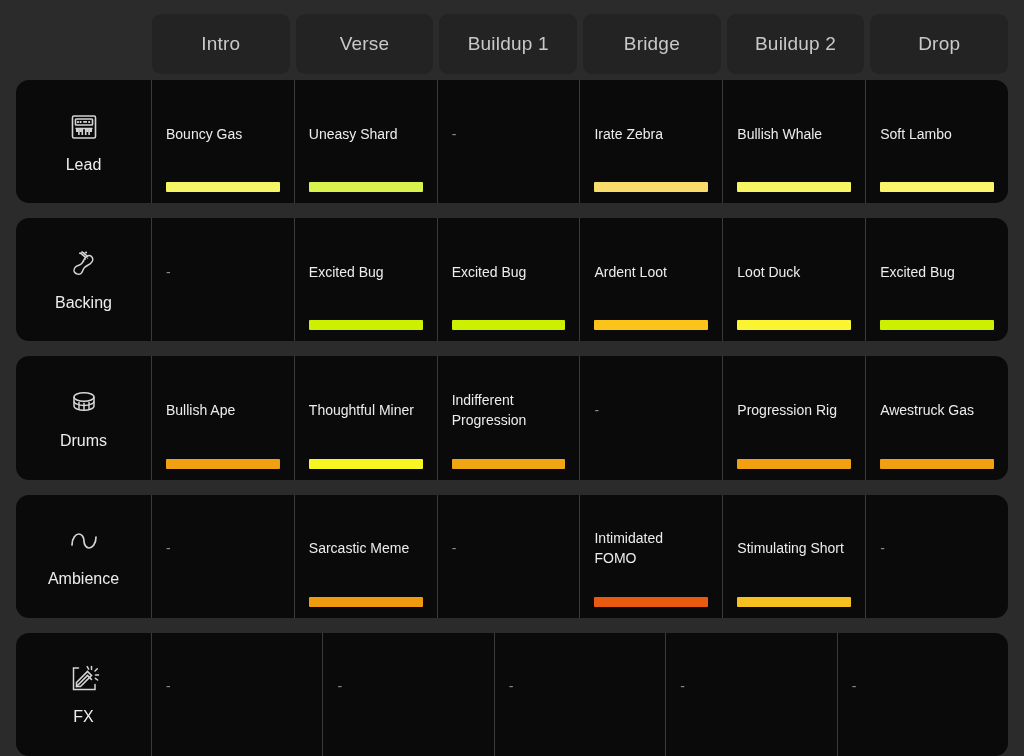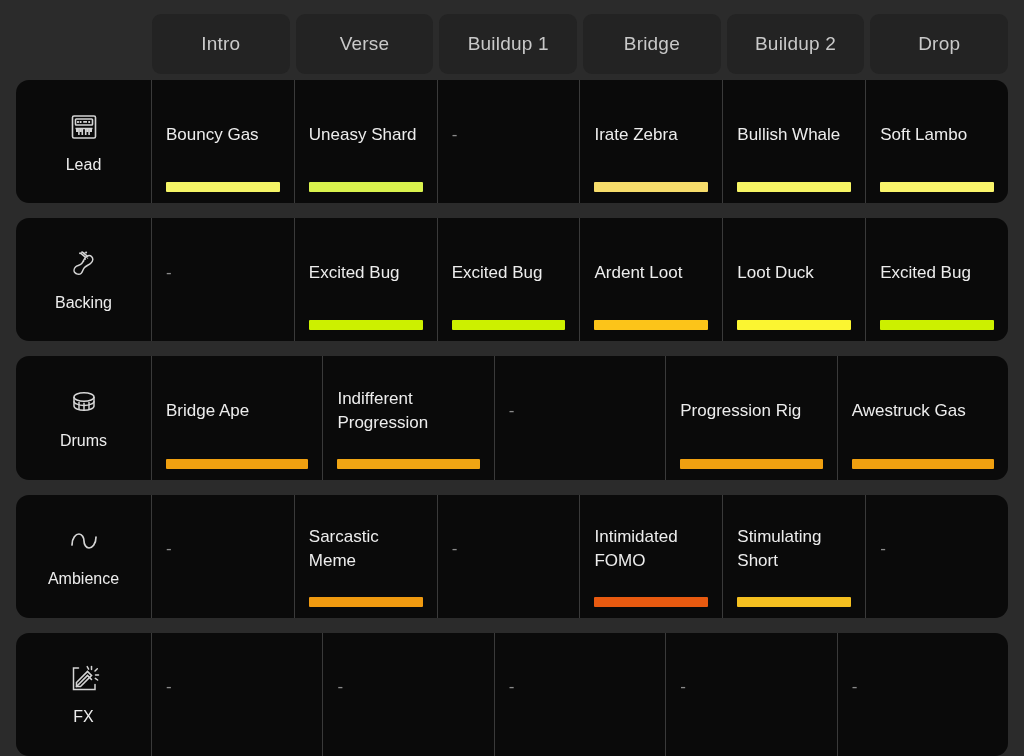--- a/index.html
+++ b/index.html
@@ -111,21 +111,21 @@
     position: relative;
     border-right: 1px solid #3a3a3a;
     box-sizing: border-box;
     display: flex;
     align-items: center;
     padding: 0 14px 14px 14px;
   }
   .cell:last-child { border-right: none; }
 
   .cell-title {
-    font-size: 17px;
+    font-size: 14px;
     line-height: 1.42;
     color: #ededed;
     word-wrap: break-word;
   }
   .cell-title.empty {
     color: #8a8a8a;
   }
 
   .intensity-bar {
     position: absolute;
@@ -268,22 +268,26 @@
       <path d="M6 14.2 C6 16.5 10.5 18.4 16 18.4 C21.5 18.4 26 16.5 26 14.2"></path>
       <line x1="11" y1="14.9" x2="11" y2="22.4"></line>
       <line x1="16" y1="15.8" x2="16" y2="23.2"></line>
       <line x1="21" y1="14.9" x2="21" y2="22.4"></line>
     </svg>
           </div>
           <div class="track-name">Drums</div>
         </div>
         <div class="cells">
           <div class="cell">
-            <div class="cell-title">Bridge Ape</div>
+            <div class="cell-title">Bullish Ape</div>
             <div class="intensity-bar" style="background: rgb(240, 160, 16);"></div>
+          </div>
+          <div class="cell">
+            <div class="cell-title">Thoughtful Miner</div>
+            <div class="intensity-bar" style="background: rgb(247, 245, 34);"></div>
           </div>
           <div class="cell">
             <div class="cell-title">Indifferent Progression</div>
             <div class="intensity-bar" style="background: rgb(240, 165, 19);"></div>
           </div>
           <div class="cell">
             <div class="cell-title empty">-</div>
           </div>
           <div class="cell">
             <div class="cell-title">Progression Rig</div>

